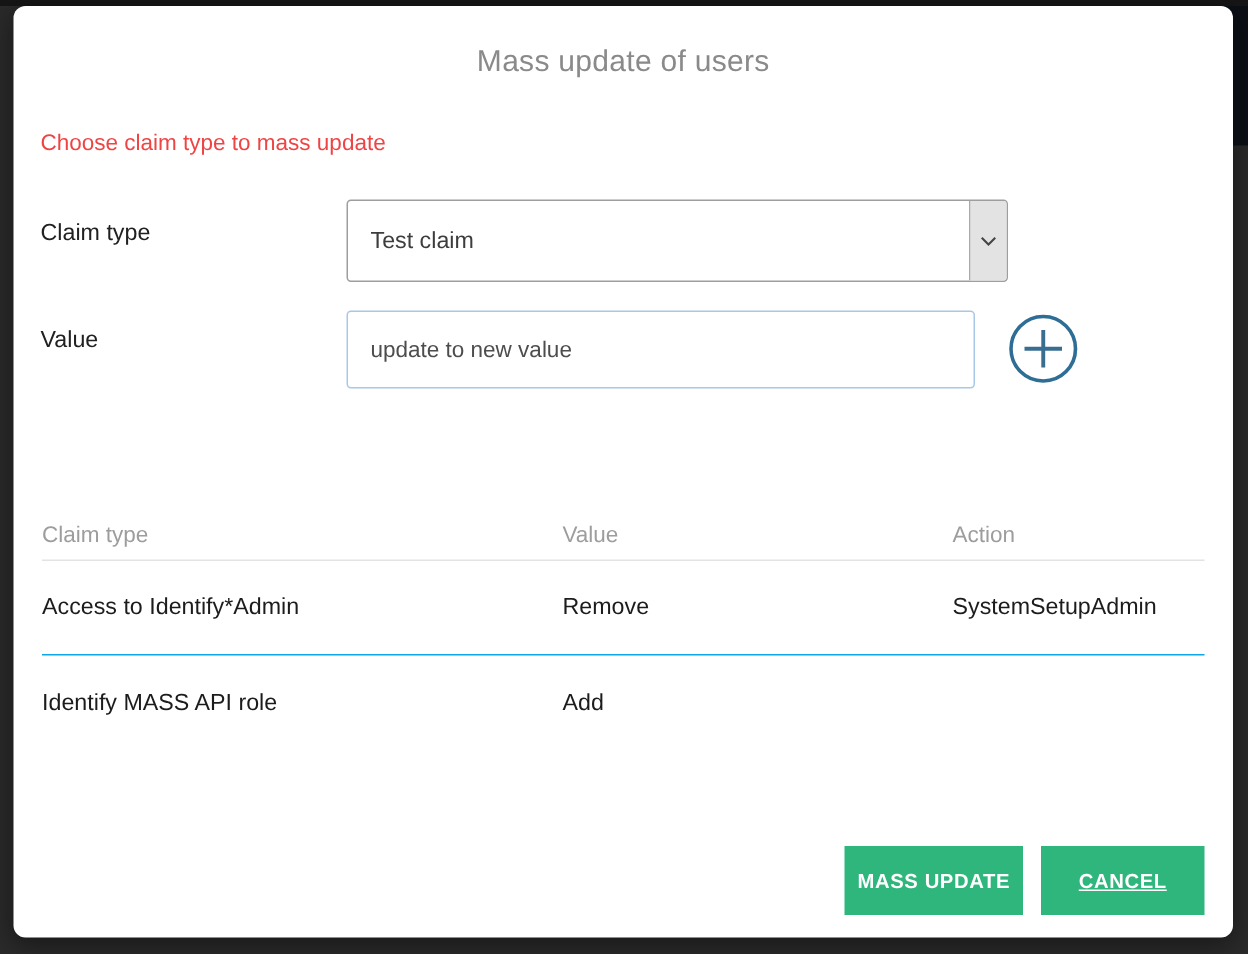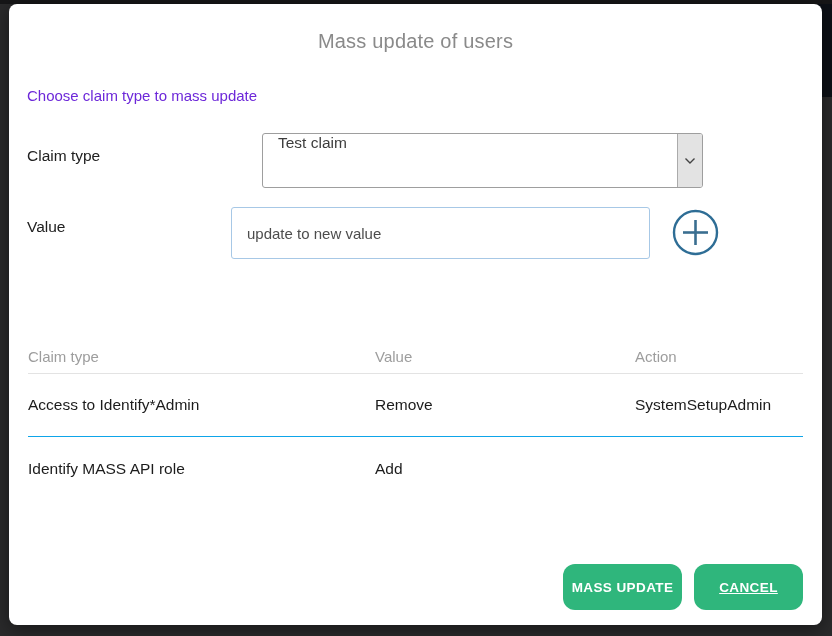--- a/index.html
+++ b/index.html
@@ -36,40 +36,40 @@
     text-align: center;
     font-size: 20px;
     font-weight: 400;
     color: #8a8a8a;
     letter-spacing: 0.2px;
   }
   .subtitle {
     position: absolute;
     left: 18px; top: 83px;
     font-size: 15px;
-    color: #6d28d9;
+    color: #ef4444;
   }
   .form-label {
     position: absolute;
     left: 18px;
     font-size: 15.5px;
     color: #212121;
   }
   .lbl-claim { top: 143px; }
   .lbl-value { top: 214px; }
   .select {
     position: absolute;
     left: 222px; top: 129px;
     width: 441px; height: 55px;
     background: #ffffff;
     border: 1px solid #9e9e9e;
     border-radius: 3px;
     display: flex;
+    align-items: center;
     cursor: pointer;
-    margin-left: 31px;
   }
   .select-value {
     flex: 1;
     padding-left: 15px;
     font-size: 15.5px;
     color: #3d3d3d;
   }
   .select-arrow {
     width: 25px;
     align-self: stretch;
@@ -126,21 +126,21 @@
     color: #1c1c1c;
   }
   .t-data.with-border { border-bottom: 1px solid #0ea5e9; }
   .green-btn {
     position: absolute;
     top: 560px;
     height: 46px;
     background: #2fb67c;
     color: #ffffff;
     border: none;
-    border-radius: 12px;
+    border-radius: 0;
     font-family: "Liberation Sans", sans-serif;
     font-size: 13.5px;
     font-weight: bold;
     letter-spacing: 0.4px;
     cursor: pointer;
   }
   .btn-mass-update { left: 554px; width: 119px; }
   .btn-cancel { left: 685px; width: 109px; text-decoration: underline; }
 </style>
 </head>

